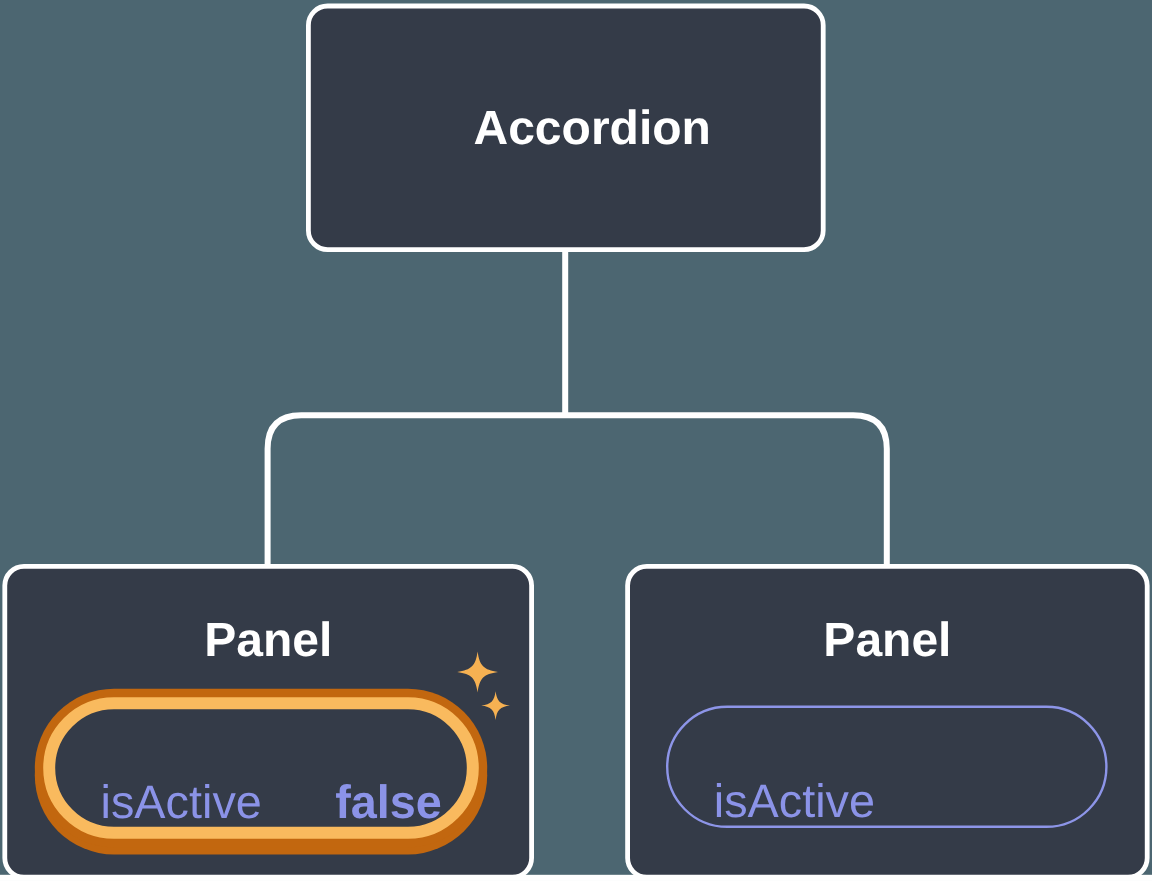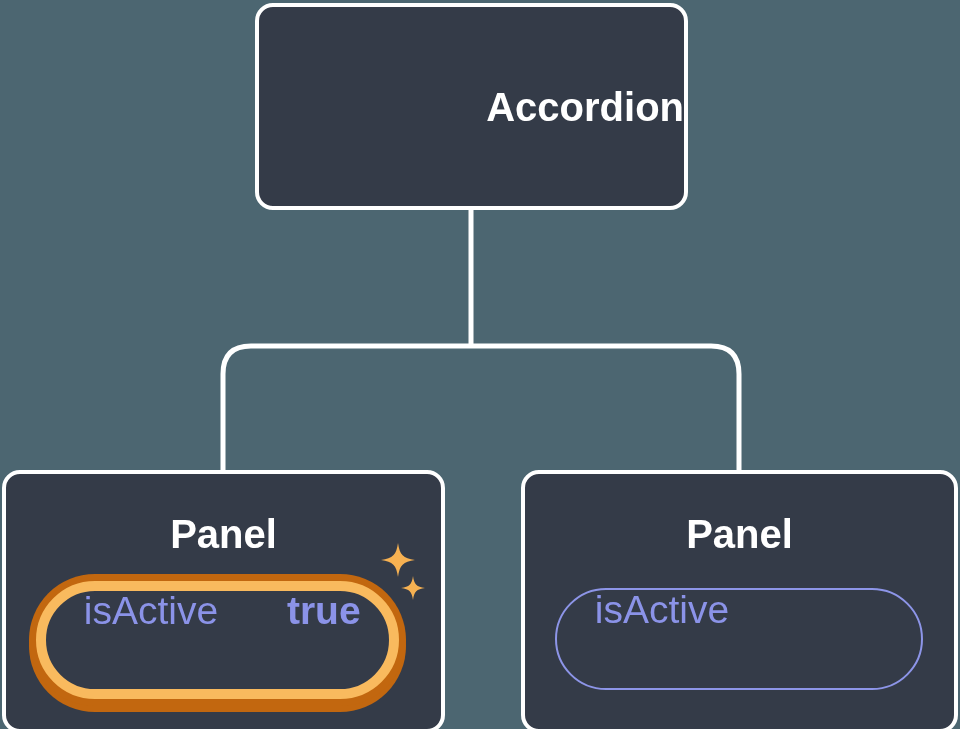--- a/index.html
+++ b/index.html
@@ -19,28 +19,28 @@
   *{margin:0;padding:0;box-sizing:border-box;}
   html,body{width:960px;height:734px;overflow:hidden;background:var(--bg-page);
     font-family:"Liberation Sans", sans-serif;}
   .stage{position:relative;width:960px;height:734px;background:var(--bg-page);}
   .canvas{position:absolute;left:0;top:0;width:960px;height:729px;background:var(--bg-canvas);}
   .connectors{position:absolute;left:0;top:0;width:960px;height:734px;}
 
   .node{position:absolute;background:var(--node-fill);
     border:4px solid var(--node-border);border-radius:18px;}
   .node-root{left:255px;top:3px;width:433px;height:207px;
-    display:flex;align-items:center;justify-content:flex-end;padding-left:44px;}
+    display:flex;align-items:center;justify-content:center;padding-left:44px;}
   .node-title{color:var(--text-primary);font-size:40px;font-weight:600;line-height:1;}
   .panel{width:443px;height:263px;}
   .panel-left{left:2px;top:470px;}
   .panel-right{left:521px;top:470px;width:437px;}
   .panel .node-title{position:absolute;left:0;right:0;top:40px;text-align:center;}
 
-  .pill{position:absolute;display:flex;align-items:flex-start;border-radius:60px;
+  .pill{position:absolute;display:flex;align-items:flex-end;border-radius:60px;
     background:var(--node-fill);}
   .pill-active{left:30px;top:107px;width:363px;height:118px;
     border:10px solid var(--active-ring-inner);
     box-shadow:0 0 0 7px var(--active-ring-outer),0 6px 0 7px var(--active-ring-outer);}
   .pill-inactive{left:30px;top:114px;width:368px;height:102px;
     border:2.5px solid var(--prop-border);}
   .pill-cell{display:flex;align-items:center;justify-content:center;
     color:var(--prop-text);font-size:39px;line-height:1;}
   .cell-key{width:210px;flex:0 0 auto;}
   .cell-val{flex:1 1 auto;}
@@ -64,21 +64,21 @@
 
   <div class="node node-root">
     <span class="node-title">Accordion</span>
   </div>
 
   <div class="node panel panel-left">
     <div class="node-title">Panel</div>
     <div class="pill pill-active">
       <span class="pill-cell cell-key">isActive</span>
       <span class="pill-divider"></span>
-      <span class="pill-cell cell-val bold">true</span>
+      <span class="pill-cell cell-val bold">false</span>
     </div>
     <svg class="sparkles" viewBox="0 0 50 62" fill="var(--sparkle)">
       <path d="M18 2 C19.7 13.9 23.1 17.3 35 19 C23.1 20.7 19.7 24.1 18 36
                C16.3 24.1 12.9 20.7 1 19 C12.9 17.3 16.3 13.9 18 2 Z"></path>
       <path d="M33 35 C34.2 43.4 36.6 45.8 45 47 C36.6 48.2 34.2 50.6 33 59
                C31.8 50.6 29.4 48.2 21 47 C29.4 45.8 31.8 43.4 33 35 Z"></path>
     </svg>
   </div>
 
   <div class="node panel panel-right">

